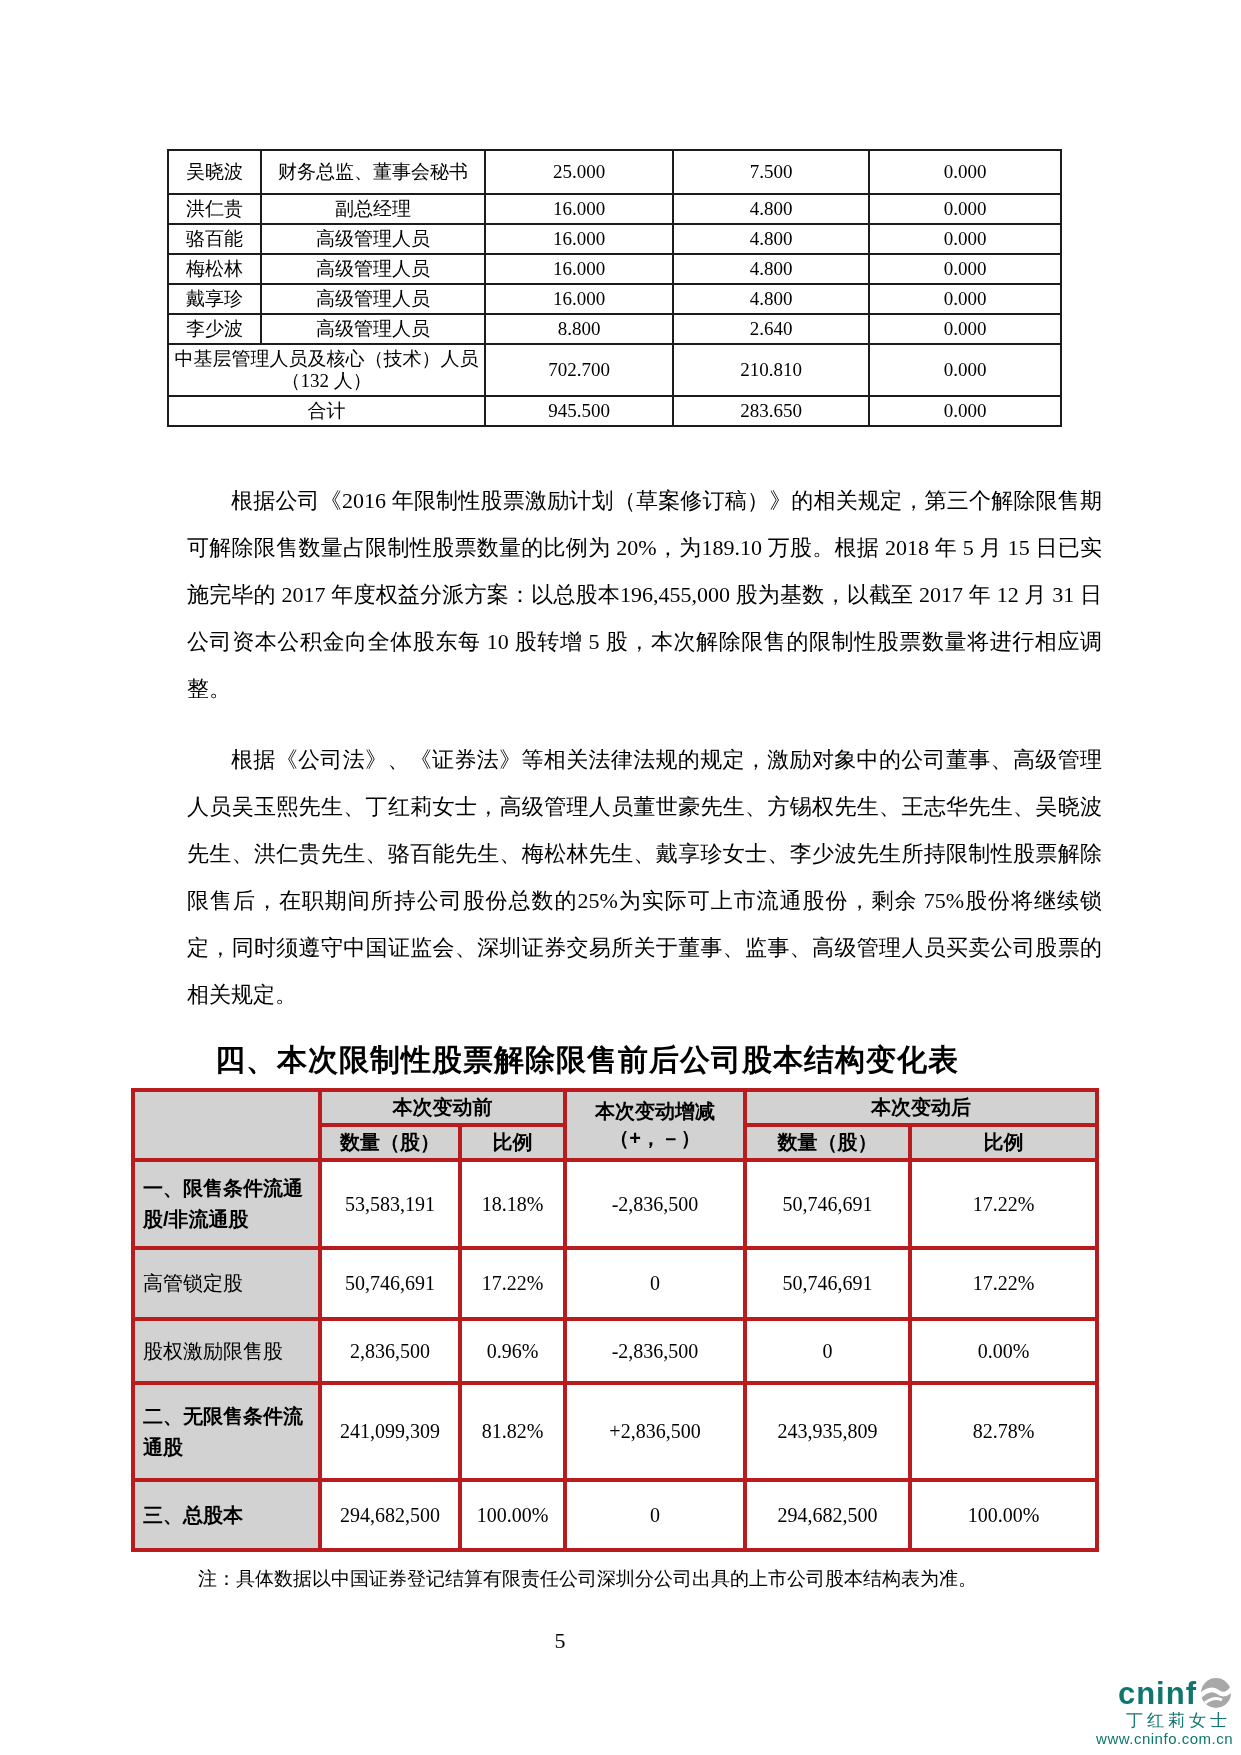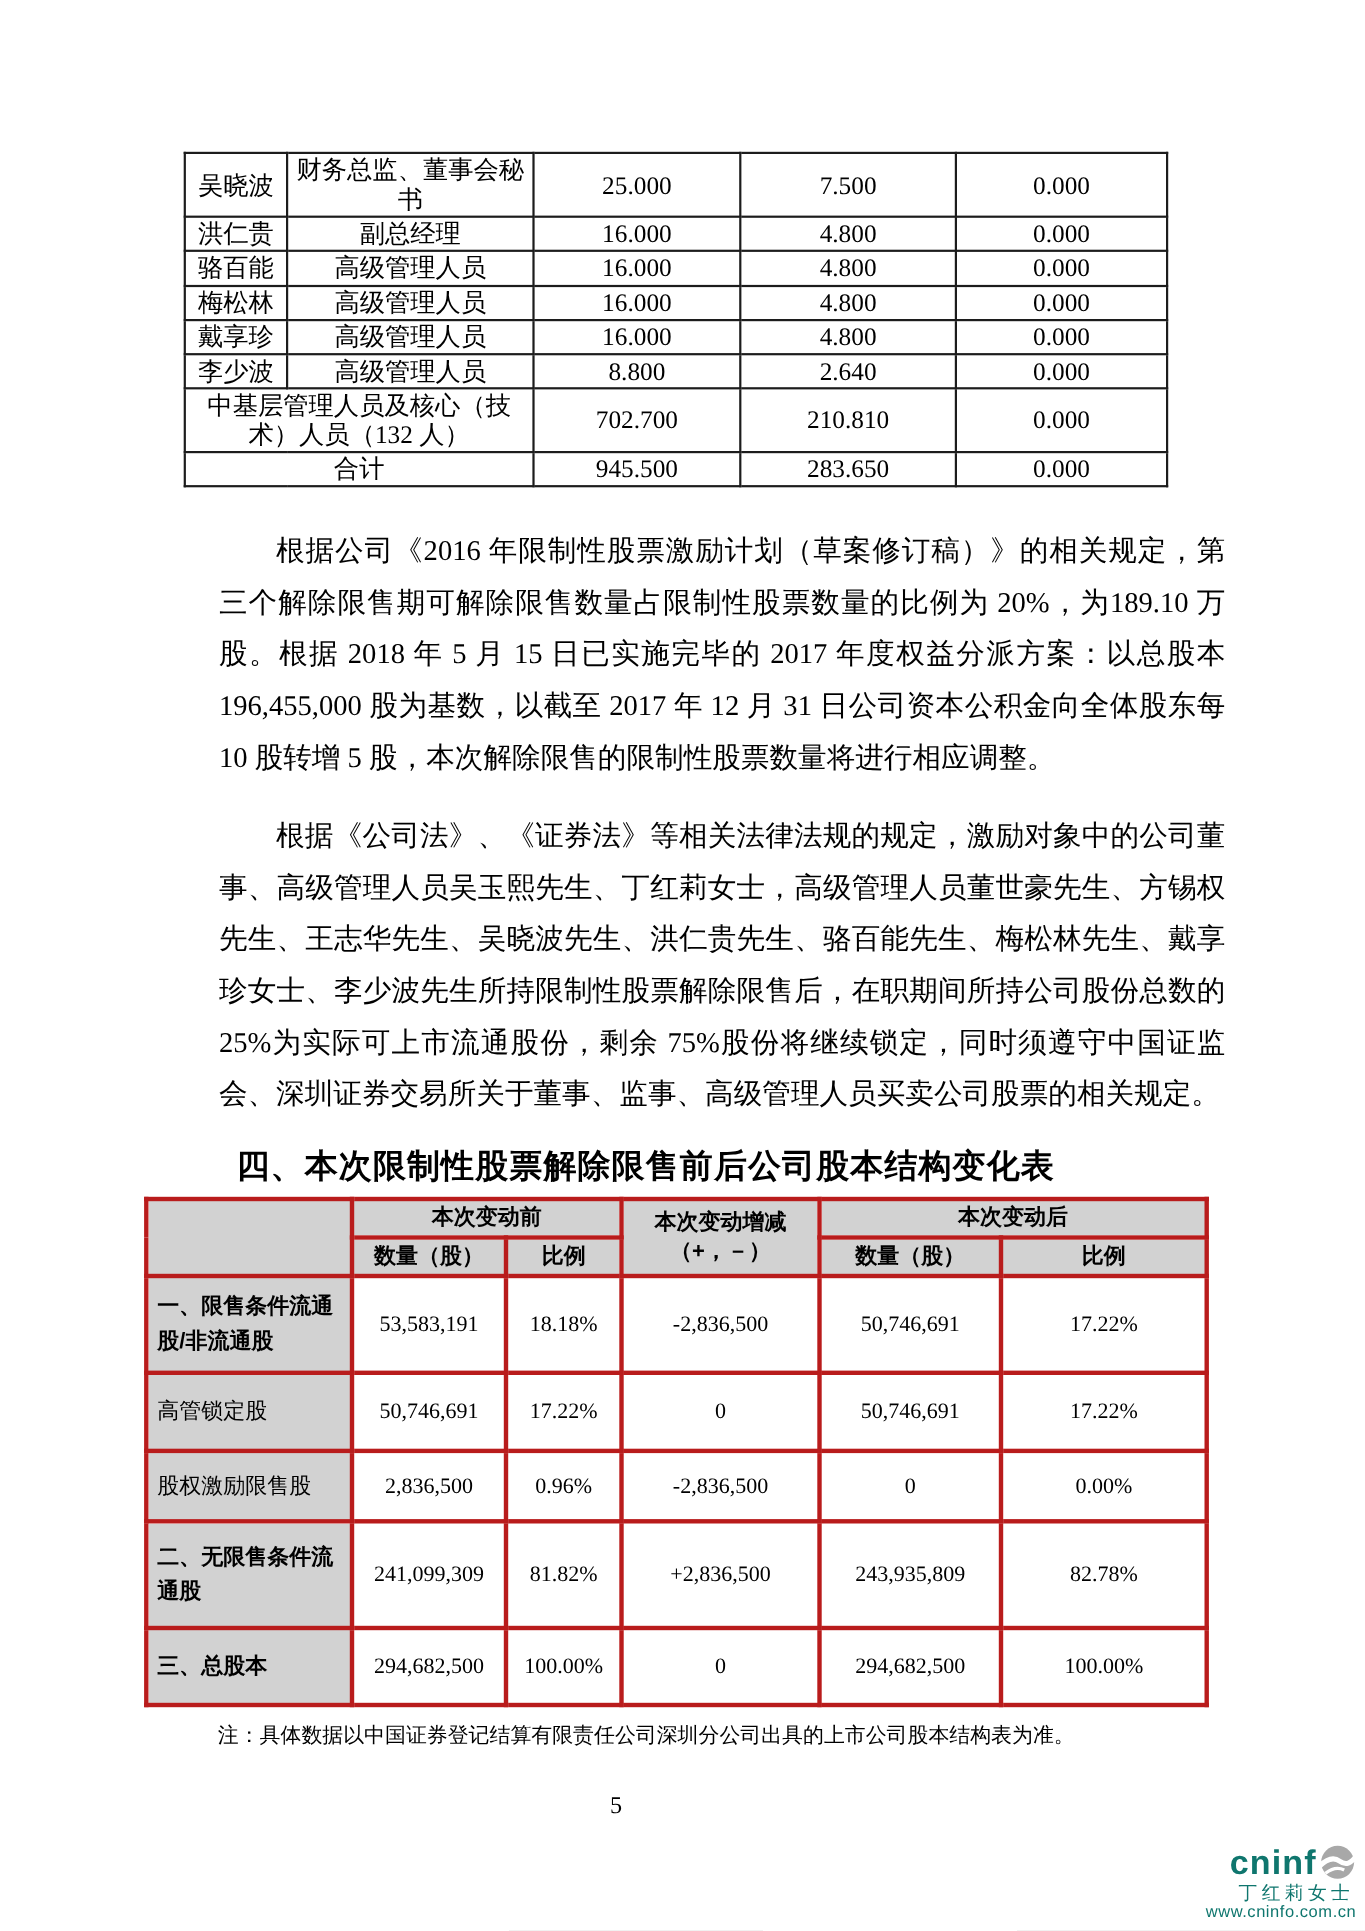--- a/index.html
+++ b/index.html
@@ -8,35 +8,35 @@
     width:1241px;height:1755px;
     margin:0 auto;
     background:#ffffff;
     font-family:"Liberation Serif","DejaVu Serif",serif;
     color:#000;
     overflow:hidden;
   }
   table{border-collapse:collapse;table-layout:fixed;}
 
   
-  .t1{position:absolute;left:167px;top:138px;width:893px;font-size:23px;}
+  .t1{position:absolute;left:167px;top:149px;width:893px;font-size:19px;}
   .t1 td{
     border:2px solid #1c1c1c;
     text-align:center;vertical-align:middle;
     padding:1px 4px;line-height:1.18;
     overflow:hidden;
   }
   .t1 tr.r1{height:44px;}
   .t1 tr.rs{height:30px;}
   .t1 tr.r7{height:52px;}
 
   
   .para{
-    position:absolute;left:199px;width:915px;
-    font-size:26px;line-height:47px;
+    position:absolute;left:187px;width:915px;
+    font-size:22px;line-height:47px;
     text-align:justify;text-indent:2em;
     margin:0;
   }
   .p1{top:477px;}
   .p2{top:736px;}
 
   .heading{
     position:absolute;left:215px;top:1040px;margin:0;
     font-family:"Liberation Sans","DejaVu Sans",sans-serif;
     font-size:30px;font-weight:bold;letter-spacing:1px;

